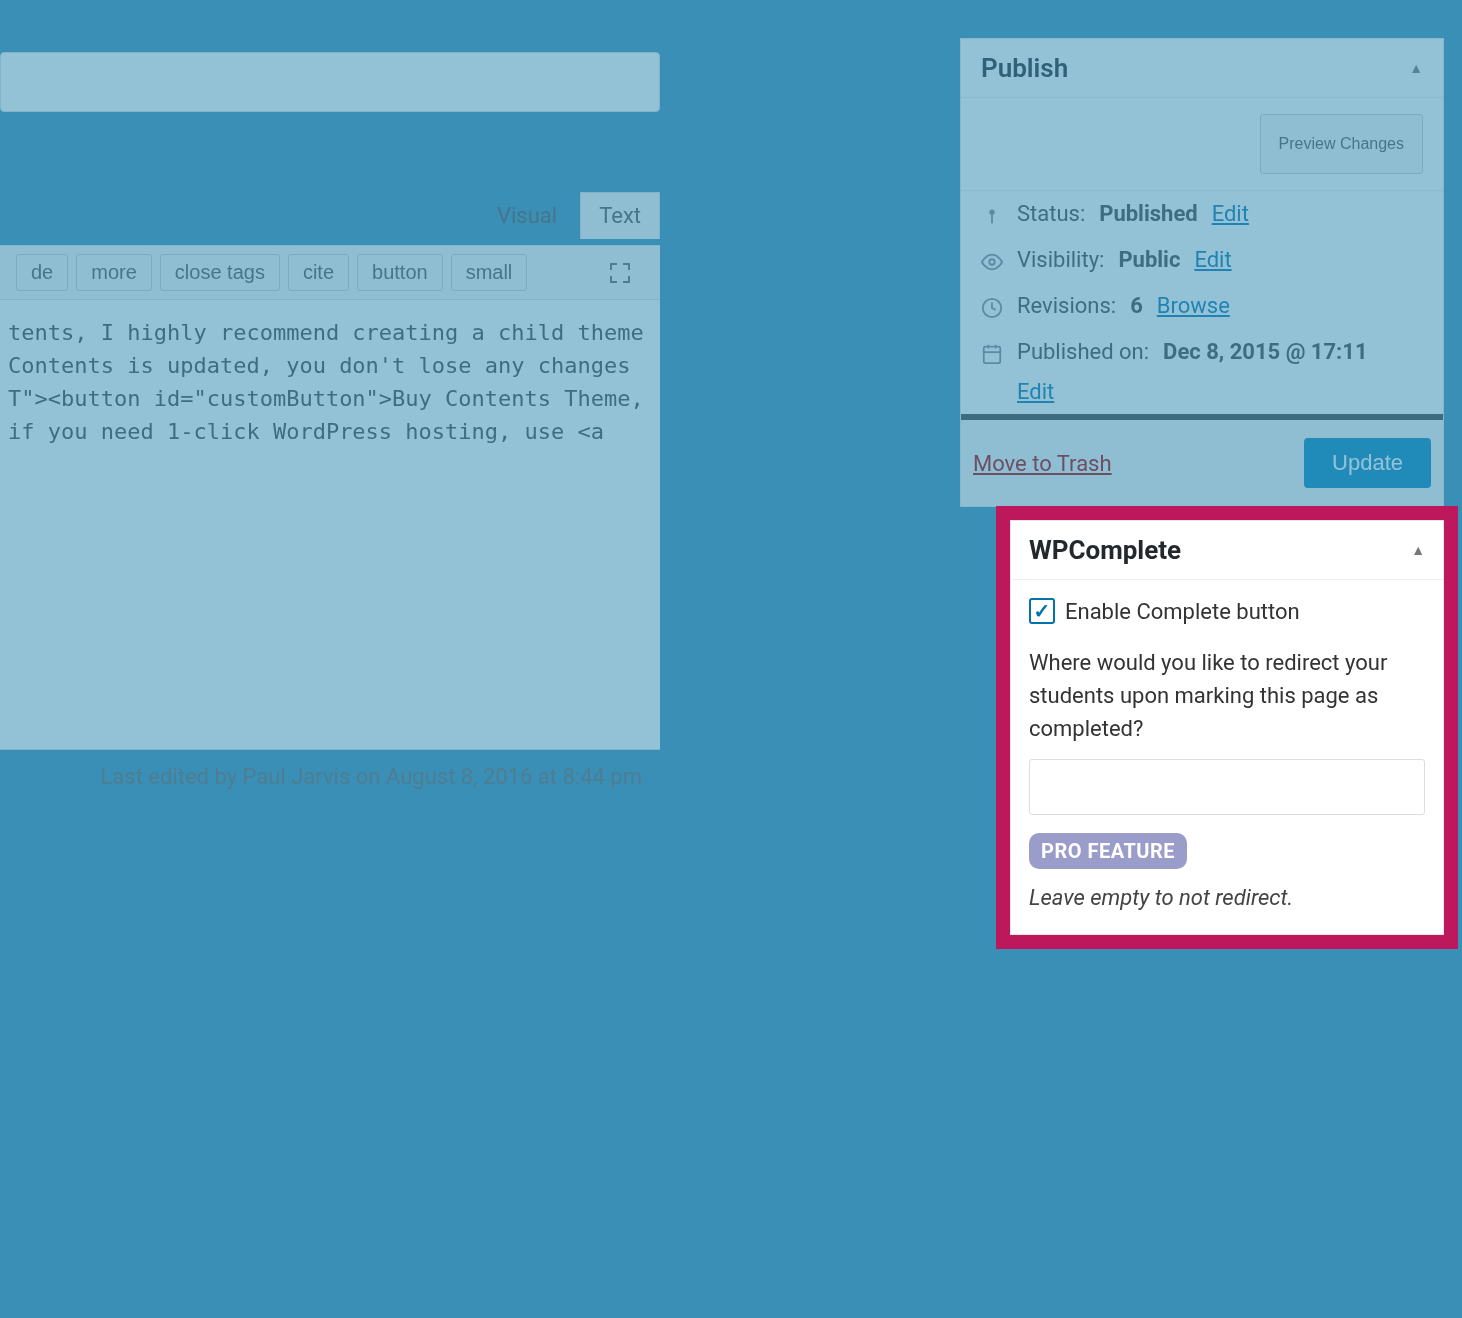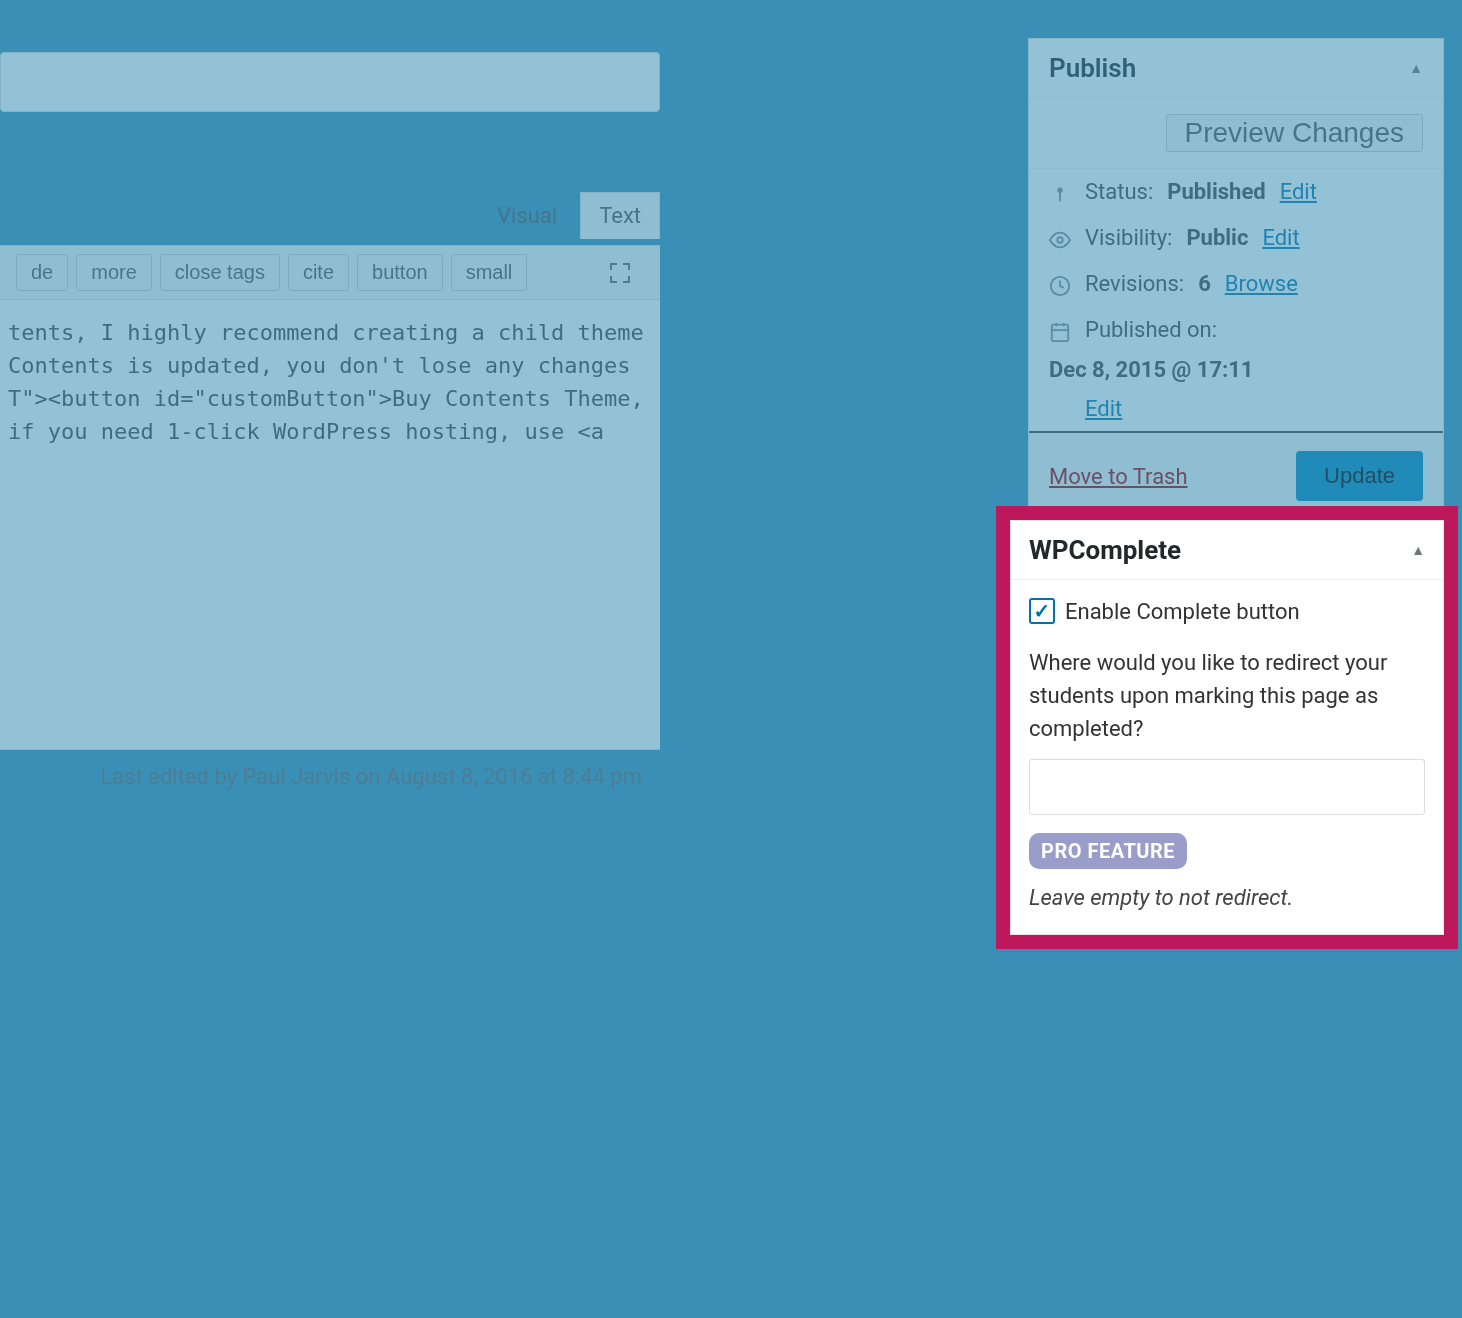--- a/index.html
+++ b/index.html
@@ -91,21 +91,21 @@
     .last-edited {
       text-align: right;
       padding: 14px 18px;
       color: #666;
       font-size: 22px;
     }
     .sidebar {
       position: absolute;
       right: 18px;
       top: 38px;
-      width: 416px;
+      width: 484px;
     }
     .panel {
       background: #fff;
       border: 1px solid #e5e5e5;
       margin-bottom: 30px;
     }
     .panel-header {
       display: flex;
       align-items: center;
       justify-content: space-between;
@@ -120,25 +120,25 @@
       font-size: 14px;
       color: #72777c;
     }
     .preview-row {
       display: flex;
       justify-content: flex-end;
       padding: 16px 20px;
       border-bottom: 1px solid #eee;
     }
     .preview-btn {
-      padding: 2px 18px;
+      padding: 20px 18px;
       border: 1px solid #ccc;
       background: #f7f7f7;
       color: #555;
-      font-size: 28px;
+      font-size: 16px;
       border-radius: 3px;
       cursor: pointer;
     }
     .meta-row {
       display: flex;
       align-items: flex-start;
       gap: 14px;
       padding: 10px 20px;
       font-size: 22px;
       color: #444;
@@ -155,34 +155,34 @@
     .meta-value { font-weight: 700; }
     .meta-link {
       color: #0073aa;
       text-decoration: underline;
       cursor: pointer;
     }
     .publish-footer {
       display: flex;
       justify-content: space-between;
       align-items: center;
-      padding: 18px 20px;
-      border-top: 2px solid #404040;
+      padding: 18px 12px;
+      border-top: 6px solid #404040;
       background: #f5f5f5;
     }
     .trash-link {
       color: #a00;
       font-size: 22px;
       text-decoration: underline;
       cursor: pointer;
     }
     .update-btn {
       padding: 12px 28px;
       background: #0085ba;
-      color: #000000;
+      color: #ffffff;
       border: none;
       border-radius: 4px;
       font-size: 22px;
       cursor: pointer;
     }
     
     .wpcomplete-wrap {
       position: absolute;
       right: 4px;
       top: 506px;

